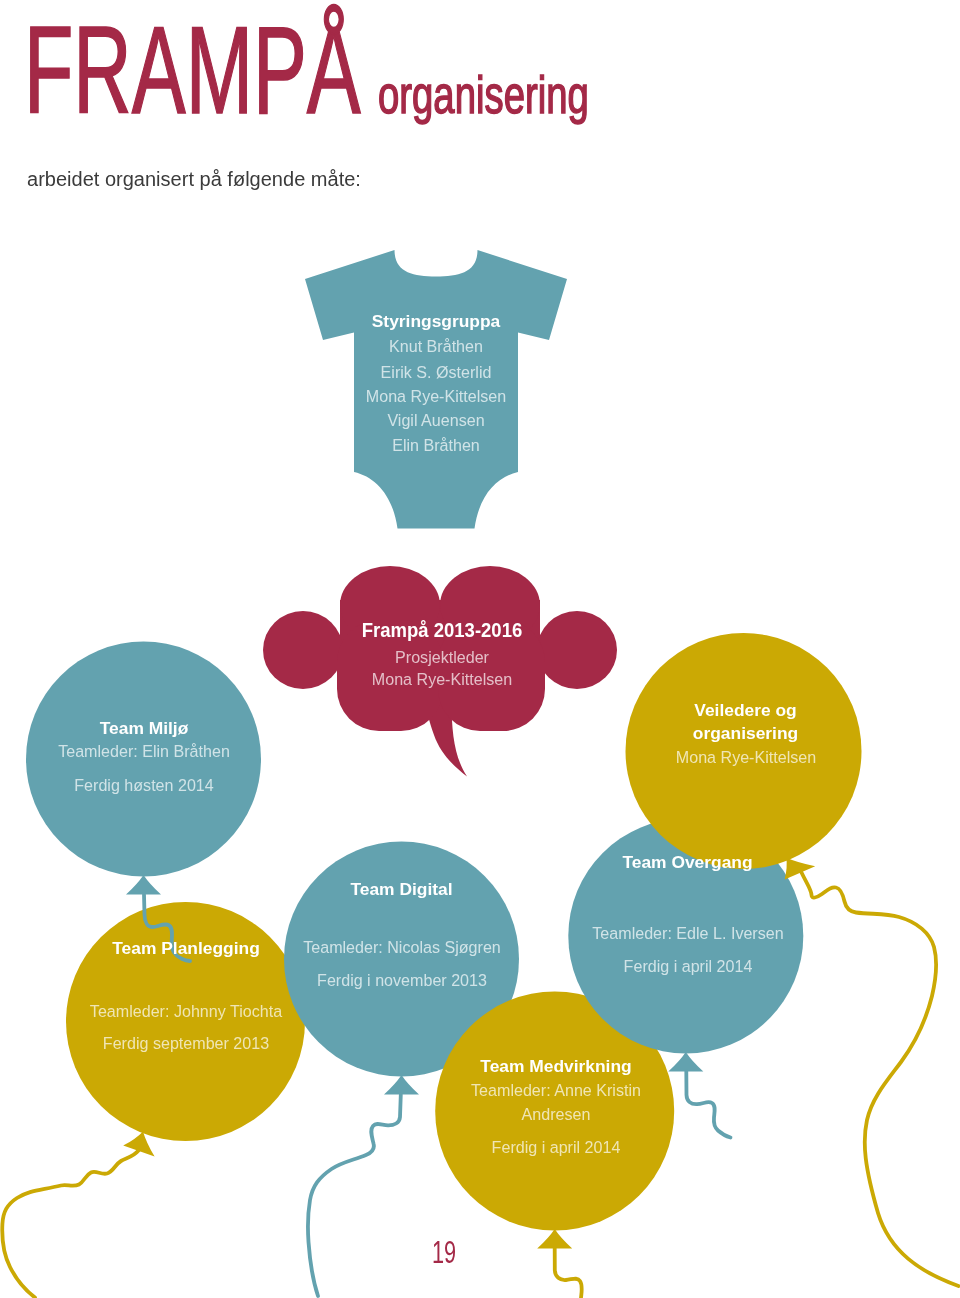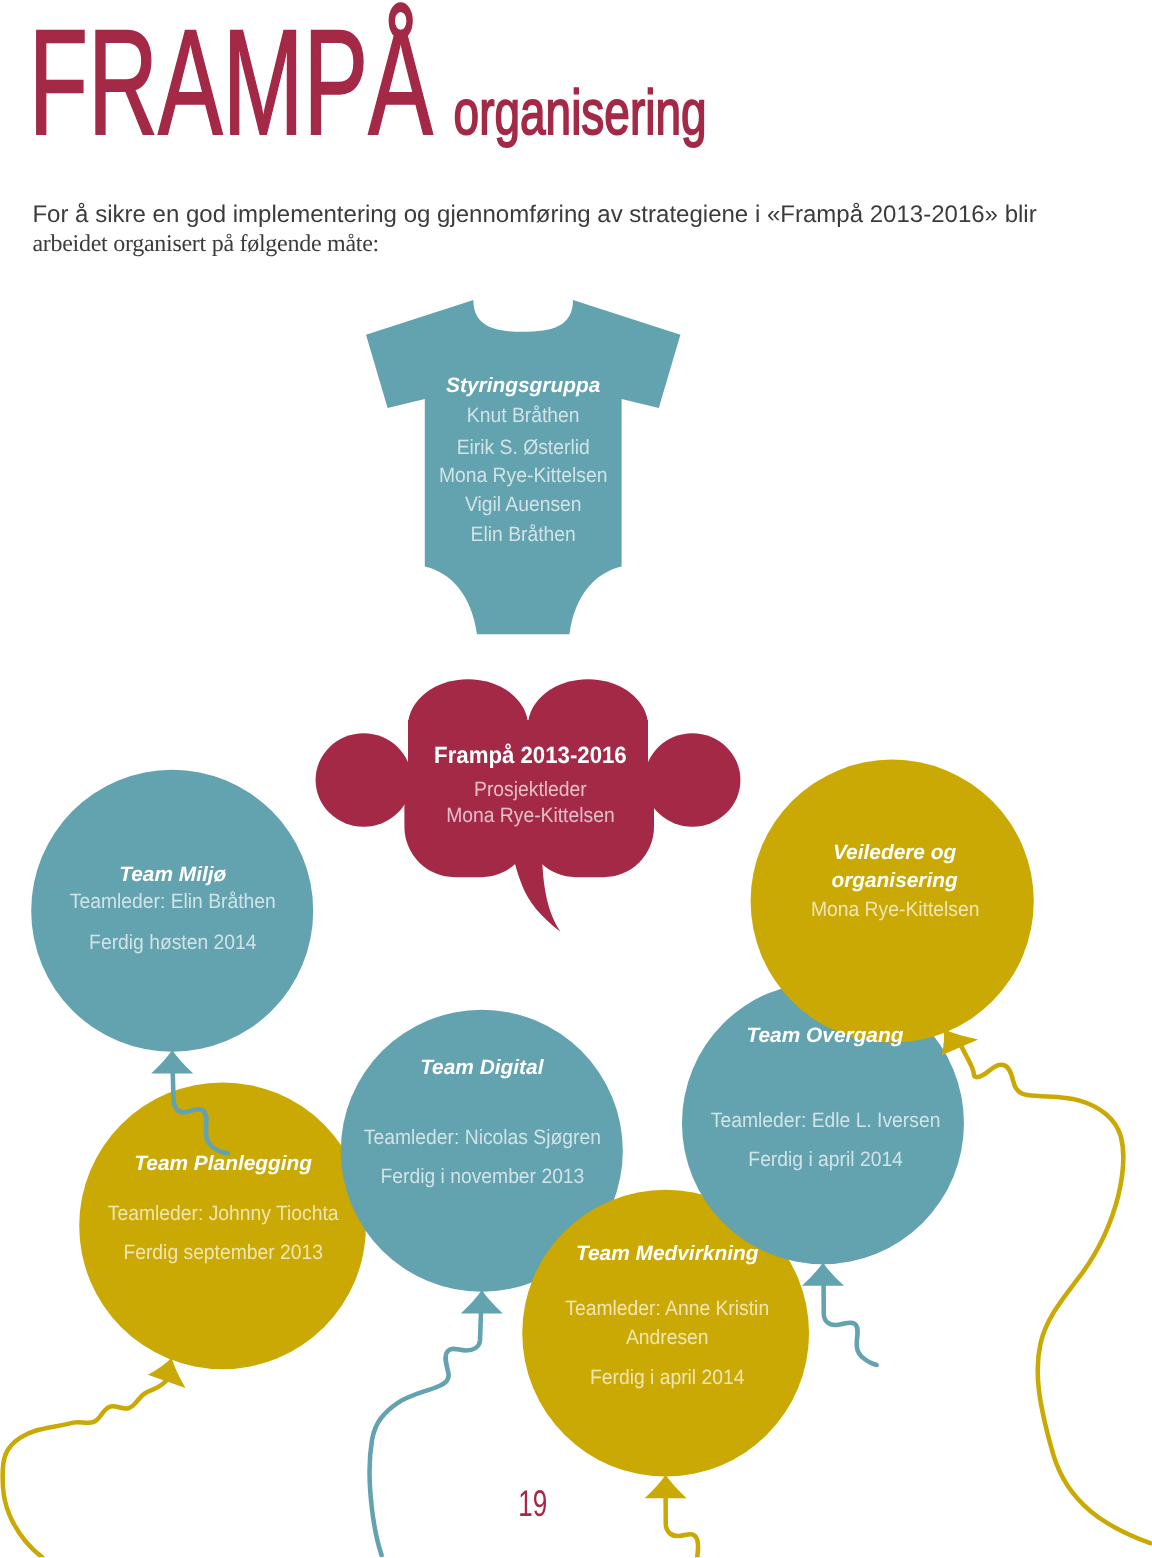--- a/index.html
+++ b/index.html
@@ -10,21 +10,21 @@
   #logo-main{position:absolute;left:24px;top:28px;font-size:125px;line-height:84px;color:#a42947;
     -webkit-text-stroke:1.6px #a42947;
     transform:scaleX(0.6465);transform-origin:0 0;white-space:nowrap;}
   #logo-sub{position:absolute;left:378px;top:74px;font-size:52.7px;line-height:42px;color:#a42947;
     -webkit-text-stroke:1.5px #a42947;
     transform:scaleX(0.727);transform-origin:0 0;white-space:nowrap;}
   #intro{position:absolute;left:27px;top:167px;font-size:20px;color:#3b3b3b;line-height:24px;white-space:nowrap;letter-spacing:0.01px;}
   #intro div:nth-child(2){letter-spacing:-0.23px;font-family:Liberation Serif, serif;}
   .lbl{position:absolute;top:0;width:0;height:0;}
   .lbl .ln{position:absolute;left:0;transform:translateX(-50%) scaleX(0.925);white-space:nowrap;color:#fff;}
-  .lbl .b{transform:translateX(-50%) scaleX(1.0);font-style:italic;}
+  .lbl .b{transform:translateX(-50%) scaleX(1.0);}
   .lbl .bbig{transform:translateX(-50%) scaleX(0.94);}
   .lbl .b{font-weight:bold;font-size:17.4px;line-height:17.4px;}
   .lbl .bbig{font-weight:bold;font-size:19.7px;line-height:19.7px;}
   .lbl .r{font-size:17.4px;line-height:17.4px;color:rgba(255,255,255,0.70);}
   #page-number{position:absolute;left:444px;top:1242px;font-size:31px;line-height:21.4px;color:#a42947;
     transform:translateX(-50%) scaleX(0.70);white-space:nowrap;}
 </style>
 </head>
 <body>
 
@@ -72,21 +72,20 @@
     <path d="M 138.5 1150.5 C 133 1157 126 1158 121 1161 C 115 1164.5 113 1172 107 1173.5 C 101 1175 96 1170 91 1172.5 C 85 1175.5 84 1182 79 1184.5 C 73 1187.5 67 1184 61 1185.5 C 40 1190.5 30 1190 17 1198 C 7 1204.5 3 1212 2.4 1224 C 1.6 1240 3 1253 10 1267 C 17 1281 25 1290 35 1297.5" fill="none" stroke="#cba904" stroke-width="3.8" stroke-linecap="round" stroke-linejoin="round"></path>
     <path d="M 400.8 1094.5 L 400 1117 C 399.5 1123 394 1125.5 388 1125.4 C 382 1125.2 376.5 1122 373 1126 C 369.5 1130 372 1137 373.5 1143.5 C 375 1149 372 1152.5 366 1155 C 354 1160 342 1162 331.5 1169 C 319 1177.5 312.5 1186 310 1200 C 307.5 1215 307.5 1228 308.5 1242 C 309.8 1260 312 1278 318 1296" fill="none" stroke="#63a2af" stroke-width="3.8" stroke-linecap="round" stroke-linejoin="round"></path>
     <path d="M 686.3 1071 L 686.5 1095 C 686.7 1101.5 691 1104.5 697 1104.2 C 703.5 1103.8 708 1100.5 712 1103 C 716 1105.5 714.5 1112 714 1117.5 C 713.5 1123 714 1127 718 1130.5 C 722.5 1134.5 727 1136.5 730.5 1137.5" fill="none" stroke="#63a2af" stroke-width="3.8" stroke-linecap="round" stroke-linejoin="round"></path>
     <path d="M 554.7 1248 L 554.8 1270 C 555 1277 560 1280.5 566 1280 C 572 1279.5 577 1276.5 580 1281 C 583 1285.5 581.5 1292 581 1298" fill="none" stroke="#cba904" stroke-width="3.8" stroke-linecap="round" stroke-linejoin="round"></path>
     <path d="M 801.5 872.5 C 806.5 883 811.5 890 811.5 895 C 811.5 899.5 817 897.5 822 894 C 827.5 890 831 886.5 836 887.5 C 841 888.5 843 895 844.5 901.5 C 846 908 849.5 911.5 856 912.5 C 871 914.5 885 913 899 917 C 917 922 930 933 934 947 C 938 962 936 979 932 996 C 926 1020 915 1043 901 1062 C 886 1082 872 1098 867 1120 C 862 1143 865 1168 878 1213 C 890 1252 920 1272 958.5 1286" fill="none" stroke="#cba904" stroke-width="3.8" stroke-linecap="round" stroke-linejoin="round"></path>
 
   </svg>
   <div id="logo-main">FRAMPÅ</div>
   <div id="logo-sub">organisering</div>
   <div id="intro">
-    <div>For å sikre en god implementering og gjennomføring av strategiene i «Frampå 2013-2016» blir</div>
     <div>arbeidet organisert på følgende måte:</div>
   </div>
   <div class="lbl" style="left:436px">
     <div class="ln b" style="top:313px">Styringsgruppa</div>
     <div class="ln r" style="top:338.3px">Knut Bråthen</div>
     <div class="ln r" style="top:363.6px">Eirik S. Østerlid</div>
     <div class="ln r" style="top:388.4px">Mona Rye-Kittelsen</div>
     <div class="ln r" style="top:412.4px">Vigil Auensen</div>
     <div class="ln r" style="top:436.8px">Elin Bråthen</div>
   </div>
@@ -99,35 +98,35 @@
     <div class="ln b" style="top:719.9px">Team Miljø</div>
     <div class="ln r" style="top:743px">Teamleder: Elin Bråthen</div>
     <div class="ln r" style="top:776.7px">Ferdig høsten 2014</div>
   </div>
   <div class="lbl" style="left:745.5px">
     <div class="ln b" style="top:702px">Veiledere og</div>
     <div class="ln b" style="top:724.5px">organisering</div>
     <div class="ln r" style="top:748.6px">Mona Rye-Kittelsen</div>
   </div>
   <div class="lbl" style="left:186px">
-    <div class="ln b" style="top:961px">Team Planlegging</div>
+    <div class="ln b" style="top:940px">Team Planlegging</div>
     <div class="ln r" style="top:1003.2px">Teamleder: Johnny Tiochta</div>
     <div class="ln r" style="top:1034.8px">Ferdig september 2013</div>
   </div>
   <div class="lbl" style="left:401.5px">
     <div class="ln b" style="top:881px">Team Digital</div>
     <div class="ln r" style="top:938.6px">Teamleder: Nicolas Sjøgren</div>
     <div class="ln r" style="top:971.9px">Ferdig i november 2013</div>
   </div>
   <div class="lbl" style="left:687.5px">
     <div class="ln b" style="top:854px">Team Overgang</div>
     <div class="ln r" style="top:925.2px">Teamleder: Edle L. Iversen</div>
     <div class="ln r" style="top:958.4px">Ferdig i april 2014</div>
   </div>
   <div class="lbl" style="left:556px">
-    <div class="ln b" style="top:1036px">Team Medvirkning</div>
+    <div class="ln b" style="top:1058px">Team Medvirkning</div>
     <div class="ln r" style="top:1081.8px">Teamleder: Anne Kristin</div>
     <div class="ln r" style="top:1106px">Andresen</div>
     <div class="ln r" style="top:1139.3px">Ferdig i april 2014</div>
   </div>
   <div id="page-number">19</div>
 
 </div>
 
 </body></html>

